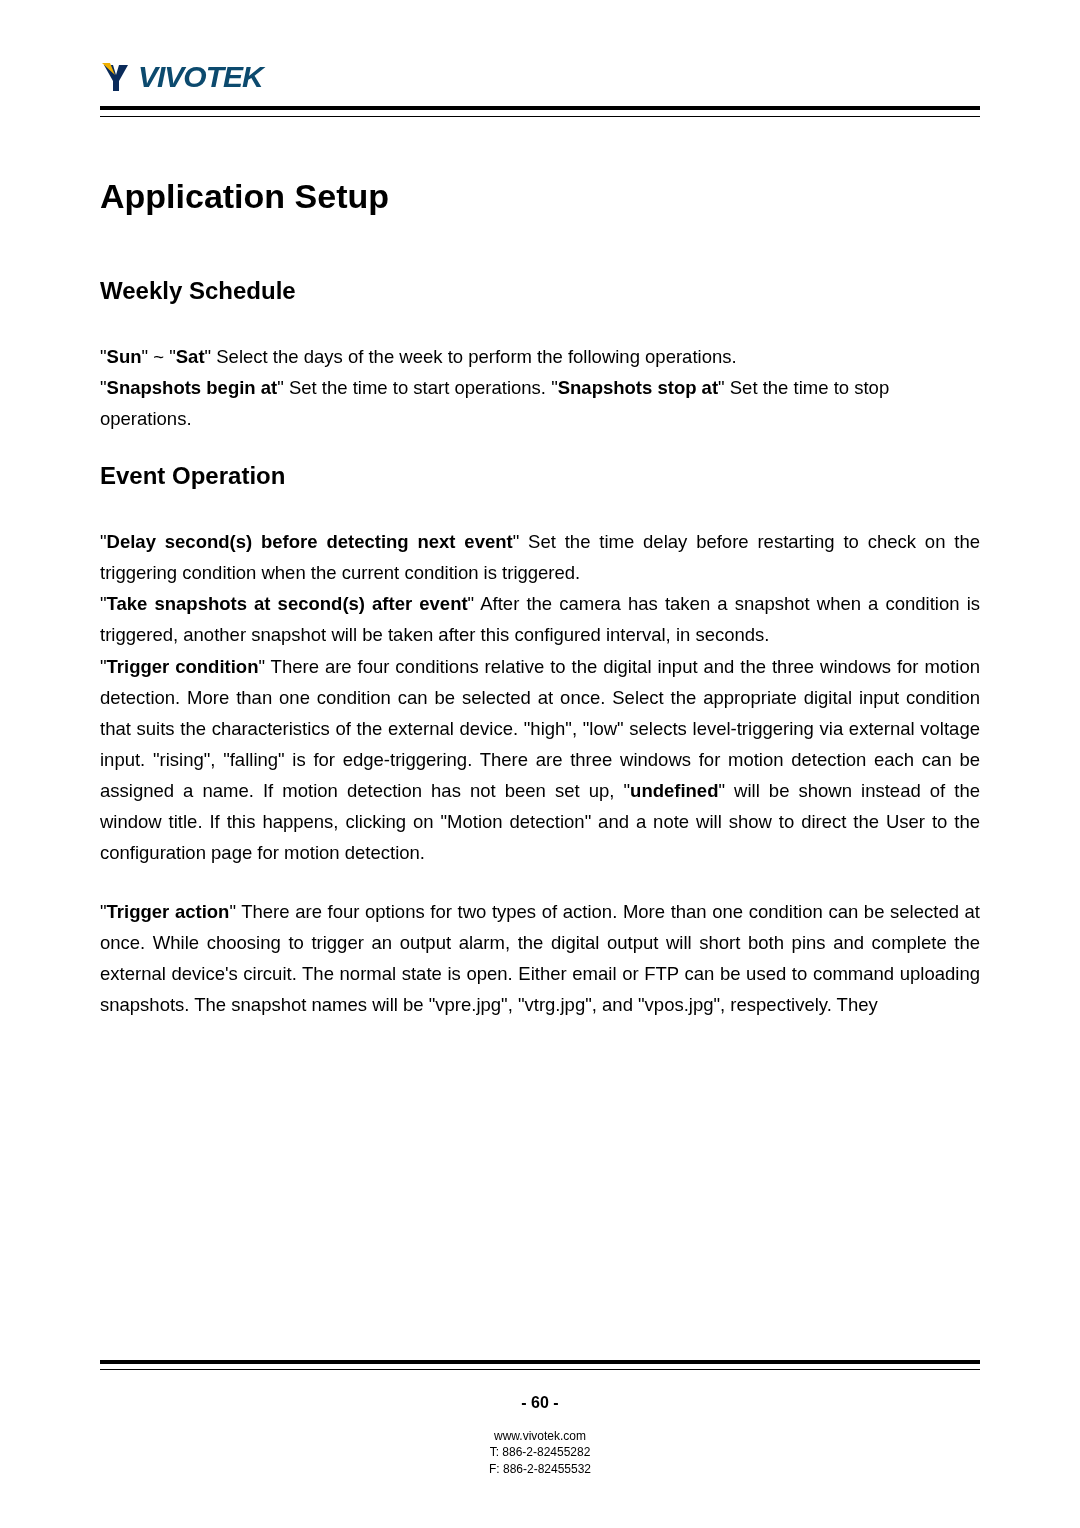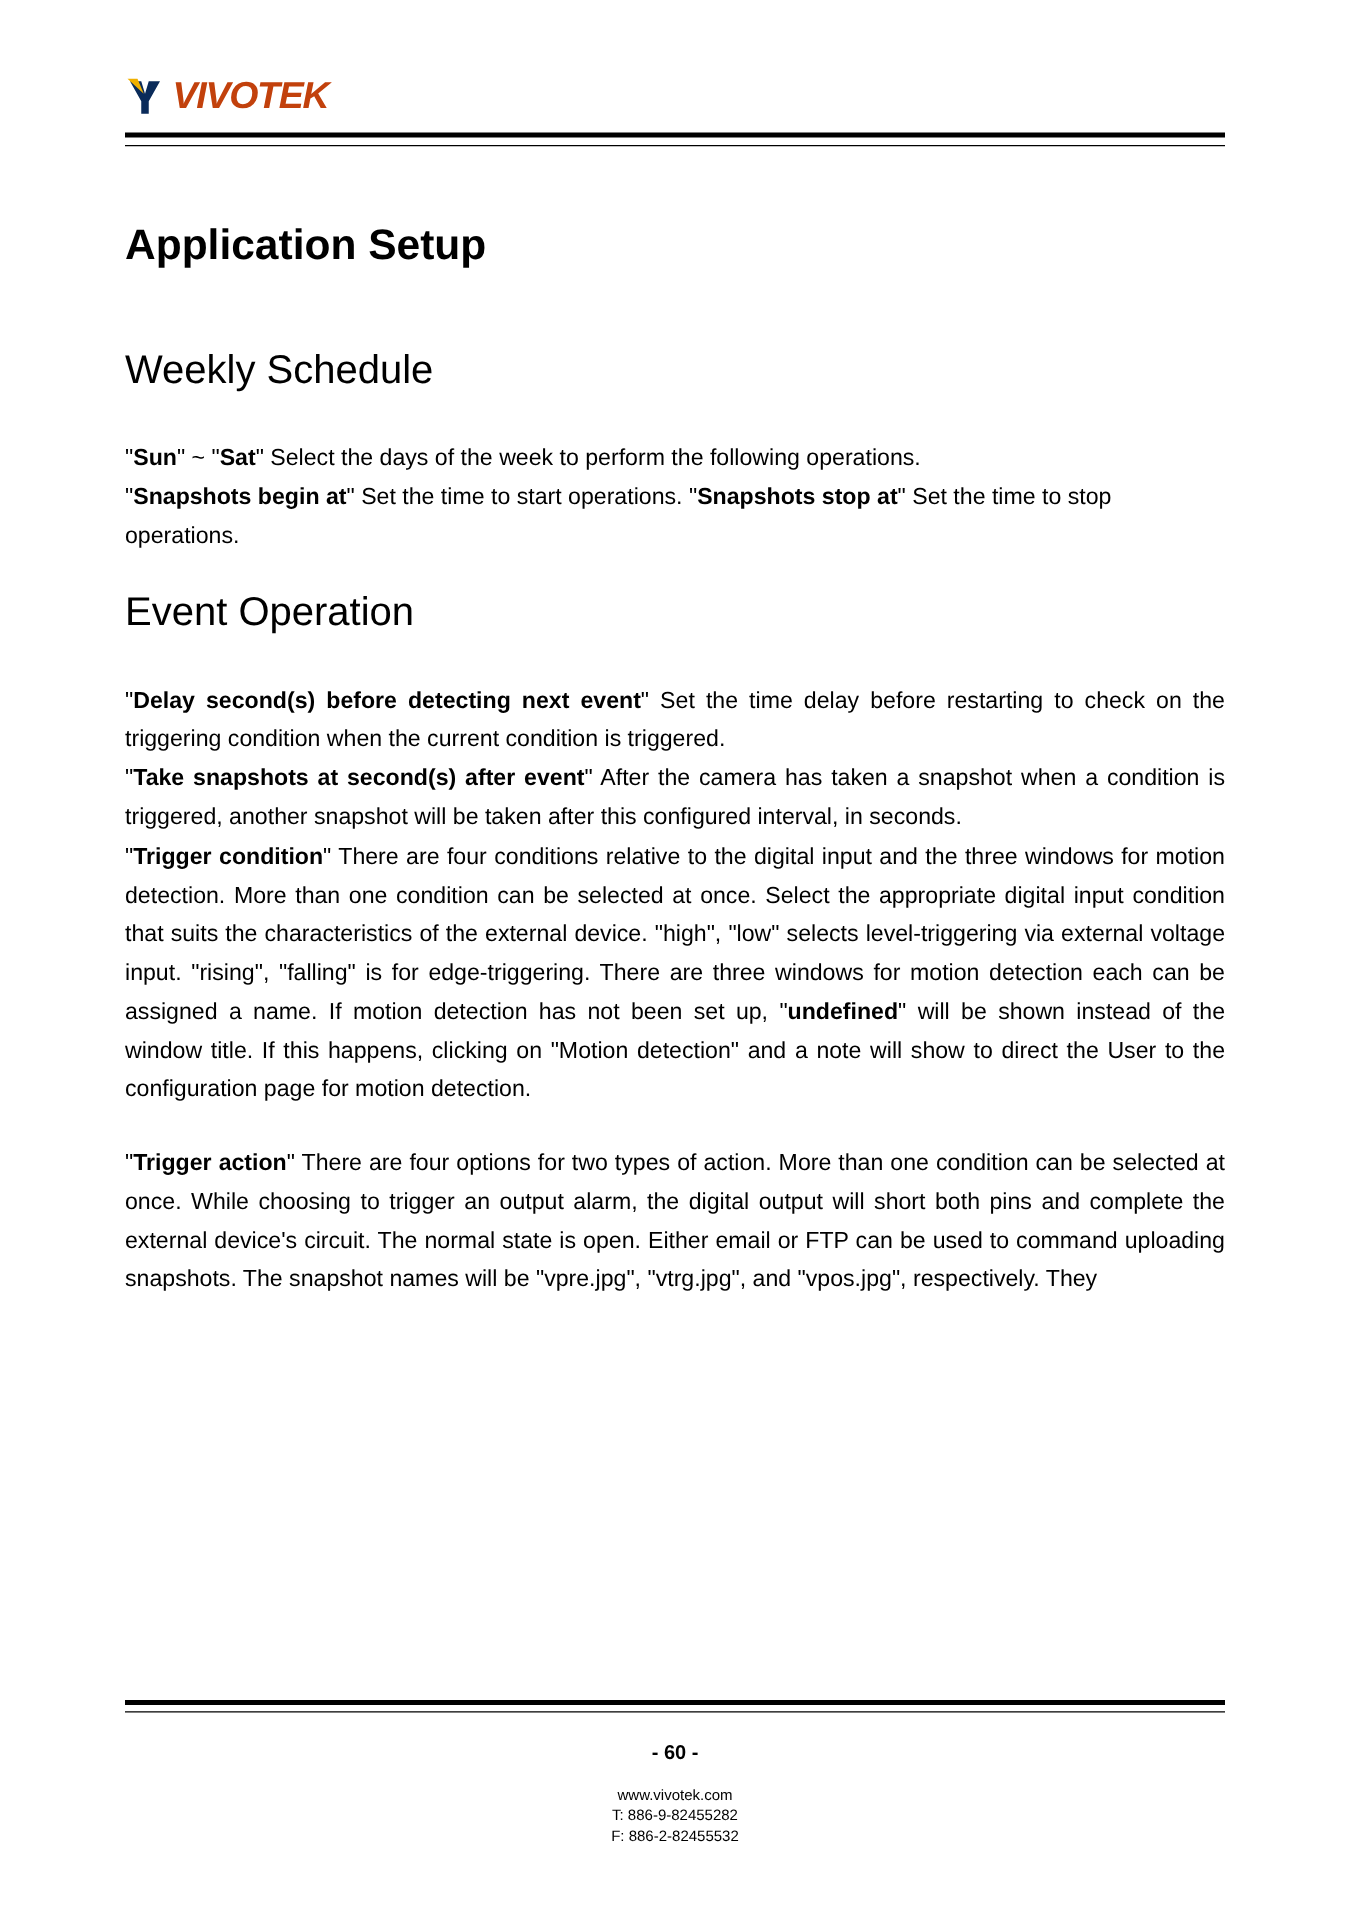--- a/index.html
+++ b/index.html
@@ -24,42 +24,42 @@
     position: relative;
     width: 32px;
     height: 32px;
   }
   .logo-text {
     font-family: Arial, sans-serif;
     font-size: 30px;
     font-weight: 900;
     font-style: italic;
     letter-spacing: -1px;
-    color: #c2410c;
+    color: #0c4a6e;
   }
   .rule {
     height: 4px;
     background: #000;
     margin-bottom: 6px;
   }
   .rule-thin {
     height: 1px;
     background: #000;
   }
   .content {
     padding-top: 60px;
   }
   h1 {
     font-size: 34px;
     font-weight: 700;
     margin-bottom: 61px;
   }
   h2 {
-    font-size: 32px;
-    font-weight: 400;
+    font-size: 24px;
+    font-weight: 700;
     margin-bottom: 36px;
   }
   p {
     font-size: 18.5px;
     line-height: 1.68;
     margin-bottom: 0;
   }
   .para-block {
     margin-bottom: 28px;
   }
@@ -148,15 +148,15 @@
   </div>
 </div>
 
 <div class="footer">
   <div class="footer-rules">
     <div class="footer-rule-thick"></div>
     <div class="footer-rule-thin"></div>
   </div>
   <div class="page-num">- 60 -</div>
   <div class="footer-line">www.vivotek.com</div>
-  <div class="footer-line">T: 886-9-82455282</div>
+  <div class="footer-line">T: 886-2-82455282</div>
   <div class="footer-line">F: 886-2-82455532</div>
 </div>
 
 </body></html>

